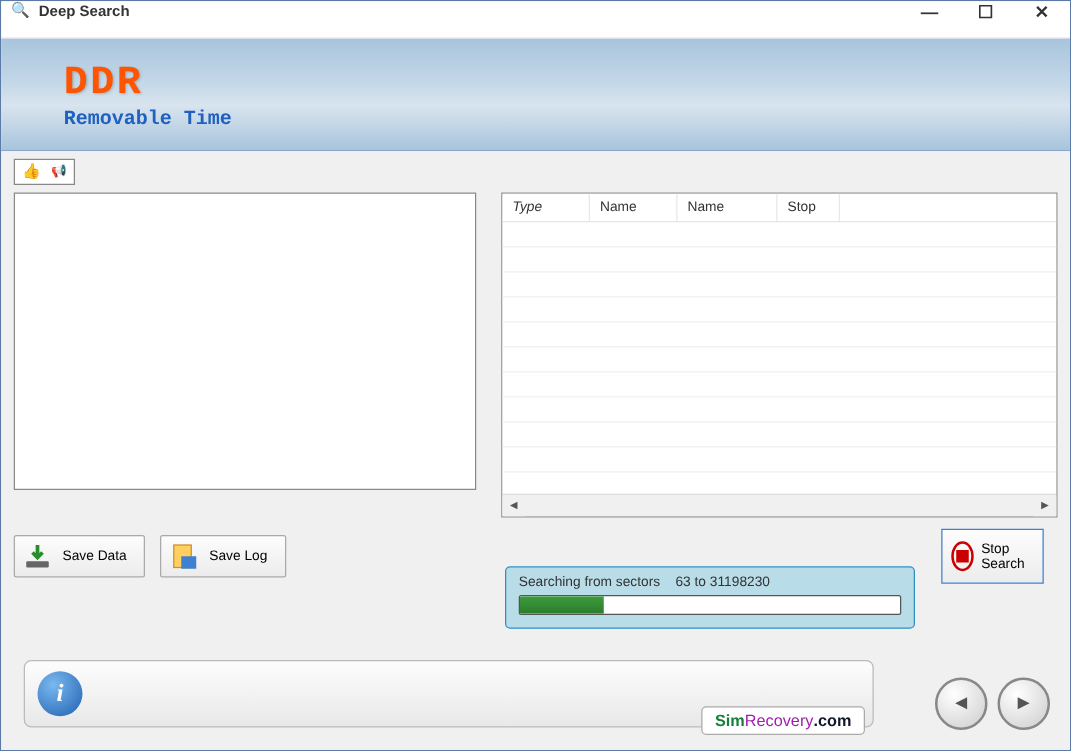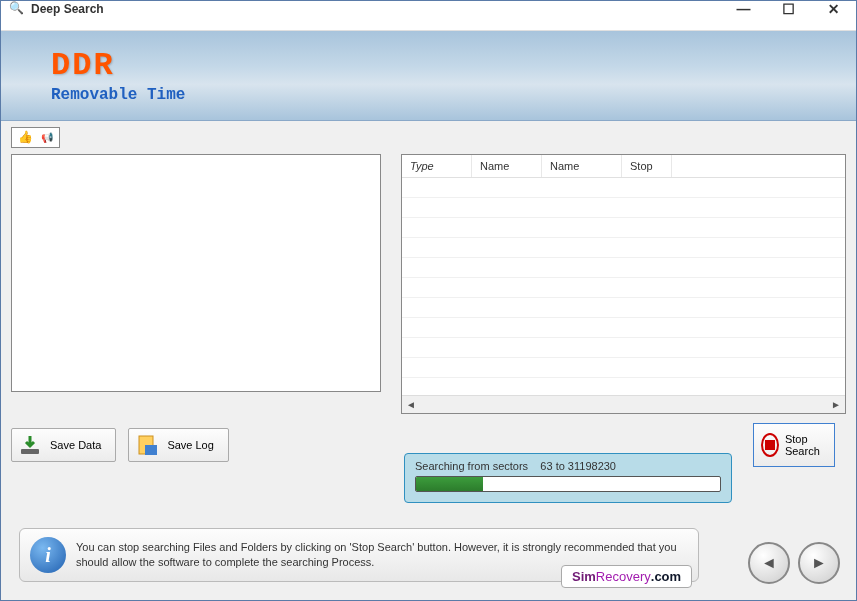--- a/index.html
+++ b/index.html
@@ -57,21 +57,21 @@
 .stop-icon-inner { width: 10px; height: 10px; background: #c00; }
 
 .footer-info { position: absolute; left: 18px; bottom: 18px; width: 680px; height: 54px; background: linear-gradient(180deg, #fdfdfd, #e8e8e8); border: 1px solid #bbb; border-radius: 6px; display: flex; align-items: center; padding: 6px 10px; gap: 10px; }
 .info-icon { width: 36px; height: 36px; border-radius: 50%; background: radial-gradient(circle at 35% 30%, #7ab8f0, #2060b0); display: flex; align-items: center; justify-content: center; color: #fff; font-style: italic; font-weight: bold; font-size: 20px; font-family: Georgia, serif; flex-shrink: 0; }
 .info-text { font-size: 11px; color: #333; line-height: 1.4; flex: 1; }
 
 .nav-btns { position: absolute; right: 16px; bottom: 16px; display: flex; gap: 8px; }
 .nav-btn { width: 42px; height: 42px; border-radius: 50%; background: radial-gradient(circle at 35% 30%, #fff, #ccc); border: 2px solid #888; display: flex; align-items: center; justify-content: center; cursor: pointer; font-size: 16px; color: #555; }
 
 .simrec-link { position: absolute; left: 560px; bottom: 12px; background: #fff; border: 1px solid #aaa; border-radius: 4px; padding: 3px 10px; font-size: 13px; cursor: pointer; }
-.simrec-link .sim { color: #701a75; font-weight: bold; }
+.simrec-link .sim { color: #15803d; font-weight: bold; }
 .simrec-link .rec { color: #a21caf; }
 .simrec-link .com { color: #0f172a; font-weight: bold; }
 </style>
 </head>
 <body>
 
 <div class="window">
   <div class="titlebar">
     <div class="titlebar-icon"></div>
     <div class="titlebar-title">Deep Search</div>
@@ -159,21 +159,20 @@
 
     <div class="stop-btn">
       <div class="stop-icon">
           <div class="stop-icon-inner"></div>
         </div>
       <span>Stop Search</span>
     </div>
 
     <div class="footer-info">
       <div class="info-icon">i</div>
-      <div class="info-text">You can stop searching Files and Folders by clicking on 'Stop Search' button. However, it is strongly recommended that you should allow the software to complete the searching Process.</div>
     </div>
 
     <div class="simrec-link">
       <span class="sim">Sim</span><span class="rec">Recovery</span><span class="com">.com</span>
     </div>
 
     <div class="nav-btns">
       <div class="nav-btn">◄</div>
       <div class="nav-btn">►</div>
     </div>

